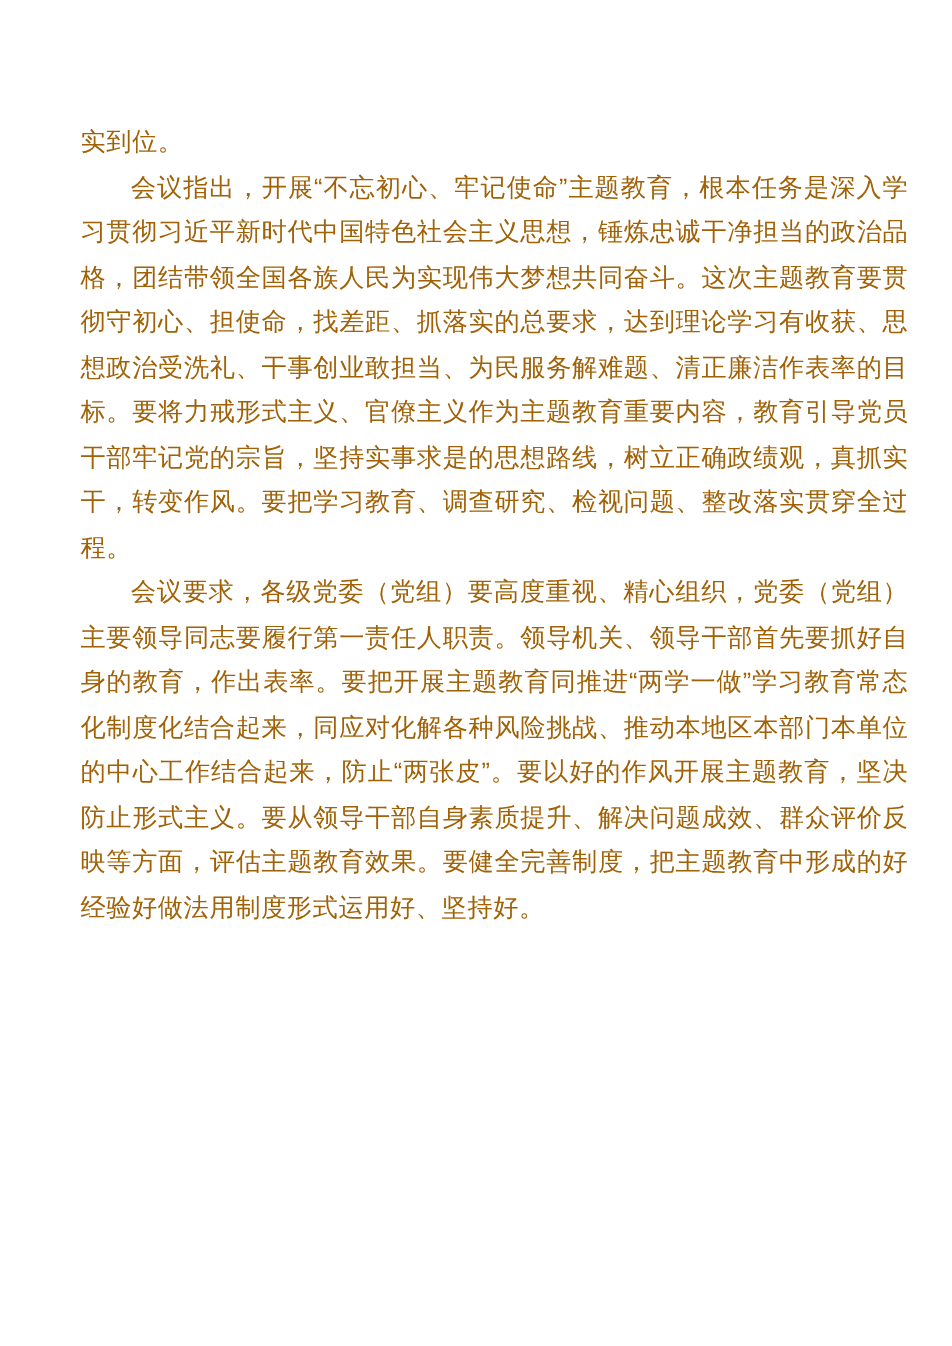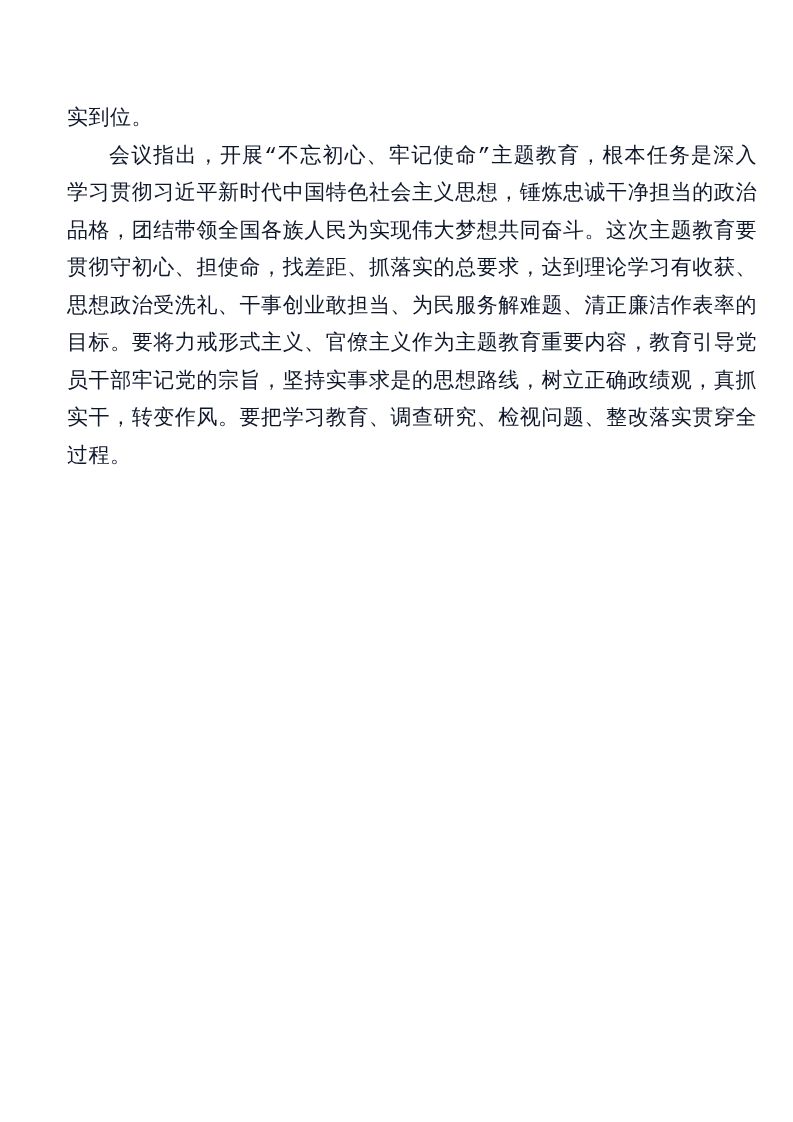--- a/index.html
+++ b/index.html
@@ -12,30 +12,31 @@
     position: relative;
     width: 793px;
     height: 1122px;
     background: #ffffff;
     box-sizing: border-box;
     padding: 100px 36px 0 67px;
     overflow: hidden;
   }
   .para {
     margin: 0;
-    font-family: Liberation Mono, monospace;
+    font-family: Liberation Sans, sans-serif;
     font-size: 21px;
     line-height: 37.5px;
-    color: #0f172a;
+    color: #a16207;
     text-align: justify;
     letter-spacing: 0.5px;
   }
   .para.indent {
     text-indent: 2em;
   }
 </style>
 </head>
 <body>
 
 <div class="page">
   <p class="para">实到位。</p>
   <p class="para indent">会议指出，开展“不忘初心、牢记使命”主题教育，根本任务是深入学习贯彻习近平新时代中国特色社会主义思想，锤炼忠诚干净担当的政治品格，团结带领全国各族人民为实现伟大梦想共同奋斗。这次主题教育要贯彻守初心、担使命，找差距、抓落实的总要求，达到理论学习有收获、思想政治受洗礼、干事创业敢担当、为民服务解难题、清正廉洁作表率的目标。要将力戒形式主义、官僚主义作为主题教育重要内容，教育引导党员干部牢记党的宗旨，坚持实事求是的思想路线，树立正确政绩观，真抓实干，转变作风。要把学习教育、调查研究、检视问题、整改落实贯穿全过程。</p>
+  <p class="para indent">会议要求，各级党委（党组）要高度重视、精心组织，党委（党组）主要领导同志要履行第一责任人职责。领导机关、领导干部首先要抓好自身的教育，作出表率。要把开展主题教育同推进“两学一做”学习教育常态化制度化结合起来，同应对化解各种风险挑战、推动本地区本部门本单位的中心工作结合起来，防止“两张皮”。要以好的作风开展主题教育，坚决防止形式主义。要从领导干部自身素质提升、解决问题成效、群众评价反映等方面，评估主题教育效果。要健全完善制度，把主题教育中形成的好经验好做法用制度形式运用好、坚持好。</p>
 </div>
 
 </body></html>

